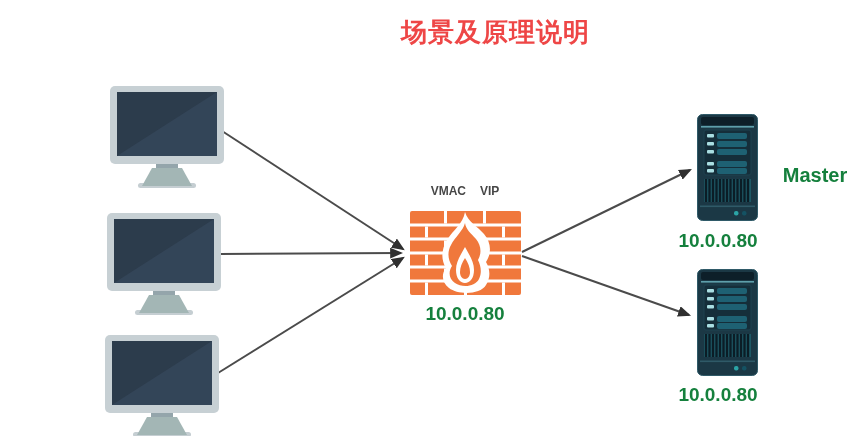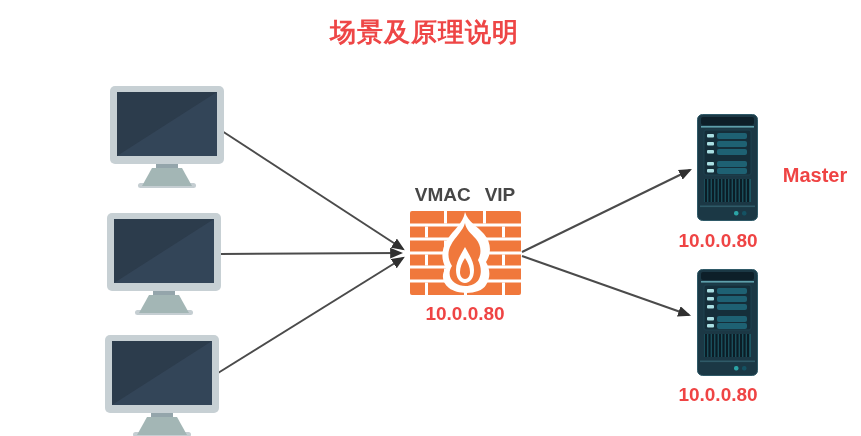--- a/index.html
+++ b/index.html
@@ -3,27 +3,27 @@
 <meta charset="utf-8">
 <style>
   html,body{margin:0;padding:0;background:#fff;}
   #stage{
     position:relative;width:861px;height:436px;background:#ffffff;
     font-family:"Liberation Sans",sans-serif;overflow:hidden;
     border-right:2px solid #ececec;
   }
   .abs{position:absolute;}
   #title{
-    left:330px;top:15px;width:260px;text-align:left;
+    left:330px;top:15px;width:260px;text-align:right;
     font-size:26px;font-weight:bold;color:#EE4646;letter-spacing:1px;
   }
-  .lbl{font-weight:bold;color:#ef4444;}
+  .lbl{font-weight:bold;color:#15803d;}
   #fw-labels{
     left:404px;top:184px;width:122px;display:flex;justify-content:center;gap:14px;
-    font-size:19px;font-weight:bold;color:#474747;
+    font-size:12px;font-weight:bold;color:#474747;
   }
   #fw-ip{left:404px;top:303px;width:122px;text-align:center;font-size:19px;}
   .server-role{width:90px;text-align:center;font-size:20px;}
   #master-role{left:770px;top:164px;}
   #backup-role{left:767px;top:300px;}
   .server-ip{width:120px;text-align:center;font-size:19px;}
   #master-ip{left:658px;top:230px;}
   #backup-ip{left:658px;top:384px;}
   svg{display:block;}
   #edges{left:0;top:0;pointer-events:none;}

